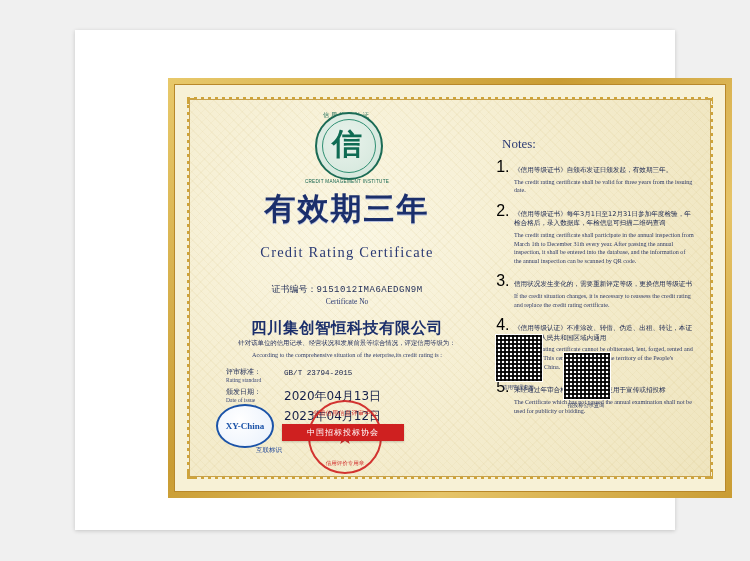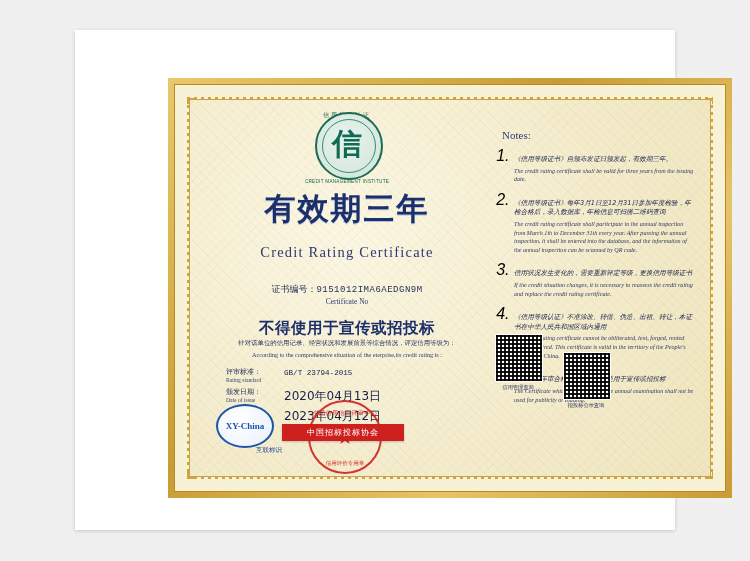--- a/index.html
+++ b/index.html
@@ -173,22 +173,22 @@
     box-shadow:0 1px 2px rgba(0,0,0,.2);
   }
 
   
   .right{
     position:absolute;left:312px;top:22px;width:208px;
   }
   .notes-title{
     font-family:"DejaVu Sans", sans-serif;font-size:9.5px;color:#14224d;font-weight:bold;
   }
-  .notes-title-en{font-size:11px;color:#2b3a74;font-family:"Liberation Serif", serif;margin-top:7px;}
-  ol.notes{margin:6px 16px 0 0;padding-left:12px;font-style:italic;}
+  .notes-title-en{font-size:13px;color:#2b3a74;font-family:"Liberation Serif", serif;margin-top:14px;}
+  ol.notes{margin:6px 16px 0 0;padding-left:12px;}
   ol.notes>li{margin-bottom:7px;}
   .n-cn{font-family:"DejaVu Sans", sans-serif;font-size:6.6px;color:#18244f;line-height:1.45;}
   .n-en{font-family:"Liberation Serif", serif;font-size:6.1px;color:#2e3a68;line-height:1.42;margin-top:2px;}
 
   
   .qrs{position:absolute;left:495px;top:330px;width:150px;}
   .qr{position:absolute;width:46px;}
   .qr .code{
     width:46px;height:46px;
     background:
@@ -222,21 +222,21 @@
             </div>
 
             <div class="title-cn">有效期三年</div>
             <div class="title-en">Credit Rating Certificate</div>
 
             <div class="certno">
               <span>证书编号：</span><span class="num">9151012IMA6AEDGN9M</span>
               <div class="certno-en">Certificate  No</div>
             </div>
 
-            <div class="company">不得使用于宣传或招投标</div>
+            <div class="company">四川集创智恒科技有限公司</div>
 
             <div class="desc-cn">针对该单位的信用记录、经营状况和发展前景等综合情况，评定信用等级为：</div>
             <div class="desc-en">According to the comprehensive situation of the eterprise,its credit rating is :</div>
 
 
             <div class="fields">
               <div class="frow">
                 <span class="flab">
                   <span class="cn">评审标准：</span>
                   <span class="en">Rating standard</span>

